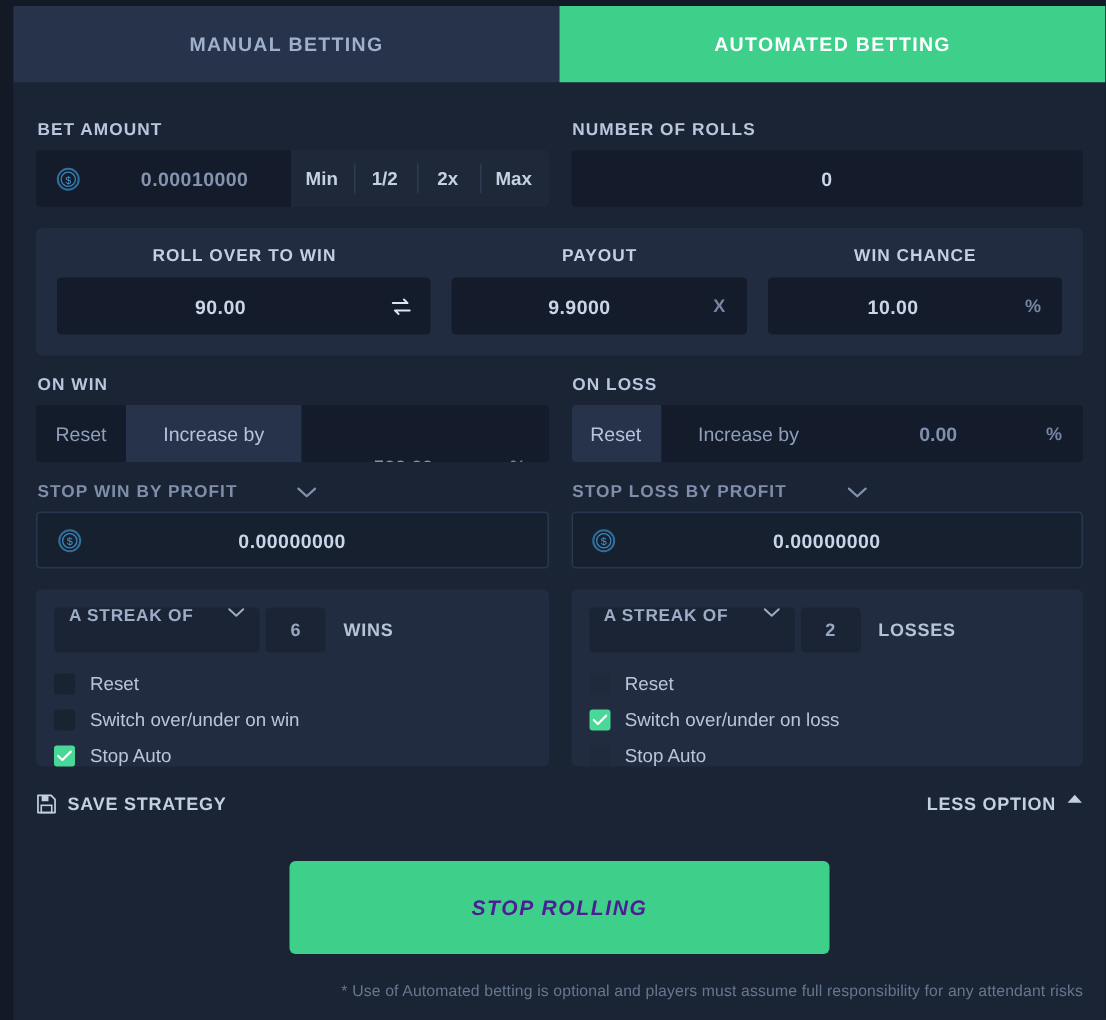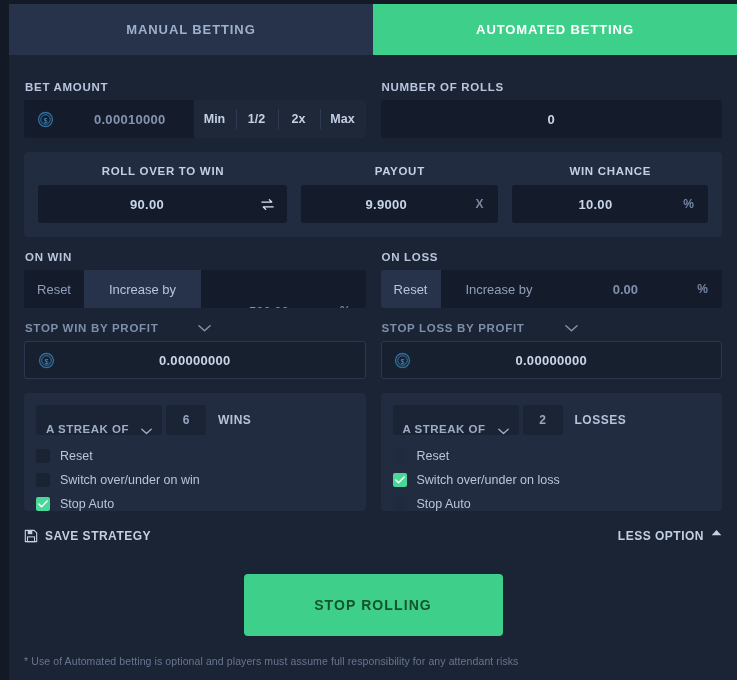--- a/index.html
+++ b/index.html
@@ -242,22 +242,22 @@
     height: 118px;
   }
   .streakrow {
     display: flex;
     align-items: center;
     height: 30px;
     margin-bottom: 9px;
   }
   .streaksel {
     display: flex;
-    align-items: flex-end;
-    gap: 12px;
+    align-items: flex-start;
+    gap: 23px;
     height: 30px;
     padding: 0 10px;
     background: #1b2troubles;
     background: #1b2434;
     border-radius: 3px;
     font-size: 11.5px;
     font-weight: bold;
     letter-spacing: 0.5px;
     color: #9eadc7;
     cursor: pointer;
@@ -339,36 +339,37 @@
     font-size: 12px;
     font-weight: bold;
     letter-spacing: 0.5px;
     color: #c3cfe3;
     cursor: pointer;
     user-select: none;
   }
 
   .rollbtn {
     display: block;
-    width: 259px;
+    width: 360px;
     height: 62px;
     margin: 27px auto 0;
     background: #3ed08a;
     border: none;
     border-radius: 4px;
-    color: #14532d;
+    color: #4c1d95;
     font-family: "Liberation Sans", sans-serif;
     font-size: 14px;
     font-weight: bold;
     letter-spacing: 1.1px;
     cursor: pointer;
+    font-style: italic;
   }
 
   .disclaimer {
-    text-align: left;
+    text-align: right;
     font-size: 10.5px;
     color: #67768f;
     margin-top: 19px;
     letter-spacing: 0.1px;
   }
 </style>
 </head>
 <body>
 
 <div class="app">

